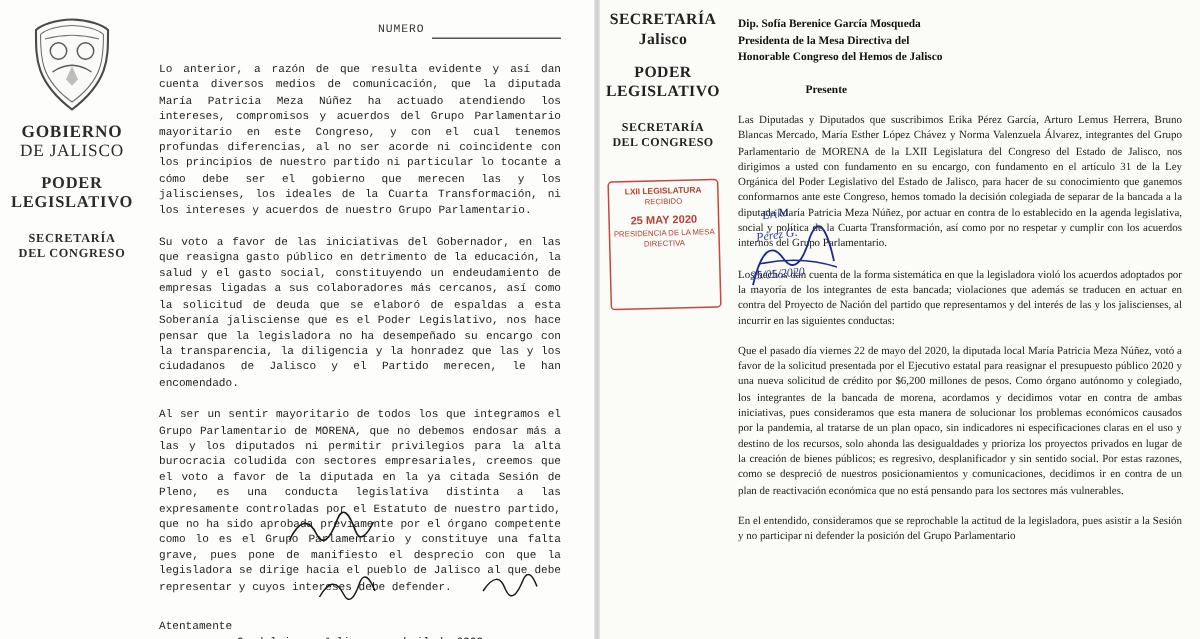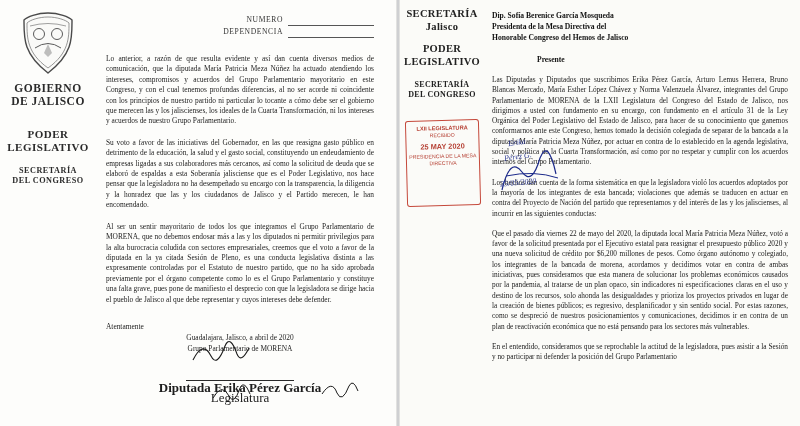--- a/index.html
+++ b/index.html
@@ -48,31 +48,32 @@
     margin: 4px auto 6px auto;
     position: relative;
   }
   .crest svg { display:block; }
   .l-brand {
     font-family: "Liberation Serif", serif;
     color: #2b2b2b;
     letter-spacing: .5px;
   }
   .l-brand .b1 { font-size: 11.5px; font-weight: 700; line-height: 13px; margin-top: 4px; }
-  .l-brand .b2 { font-size: 11.5px; font-weight: 700; line-height: 13px; margin-bottom: 20px;}
+  .l-brand .b2 { font-size: 11.5px; font-weight: 400; line-height: 13px; margin-bottom: 8px;}
   .l-brand .b3 { font-size: 11px; font-weight: 700; line-height: 13px; }
   .l-brand .b4 { font-size: 11px; font-weight: 700; line-height: 13px; margin-bottom: 12px;}
   .l-brand .b5 { font-size: 8.2px; font-weight: 700; line-height: 10px; }
   .l-brand .b6 { font-size: 8.2px; font-weight: 700; line-height: 10px; }
 
   .l-body {
     position: absolute;
     left: 100px; top: 0;
     width: 288px; height: 326px;
     padding: 14px 14px 0 6px;
+    font-family: Liberation Mono, monospace;
   }
   .numdep {
     text-align: right;
     font-size: 7.6px;
     letter-spacing: .6px;
     color: #333;
     margin-bottom: 16px;
     line-height: 12px;
   }
   .numdep div { white-space: nowrap; }
@@ -192,21 +193,20 @@
         <div class="b3">PODER</div>
         <div class="b4">LEGISLATIVO</div>
         <div class="b5">SECRETARÍA</div>
         <div class="b6">DEL CONGRESO</div>
       </div>
     </div>
 
     <div class="l-body">
       <div class="numdep">
         <div><span>NUMERO</span><span class="ln"></span></div>
-        <div><span>DEPENDENCIA</span><span class="ln"></span></div>
       </div>
 
       <div class="para">Lo anterior, a razón de que resulta evidente y así dan cuenta diversos medios de comunicación, que la diputada María Patricia Meza Núñez ha actuado atendiendo los intereses, compromisos y acuerdos del Grupo Parlamentario mayoritario en este Congreso, y con el cual tenemos profundas diferencias, al no ser acorde ni coincidente con los principios de nuestro partido ni particular lo tocante a cómo debe ser el gobierno que merecen las y los jaliscienses, los ideales de la Cuarta Transformación, ni los intereses y acuerdos de nuestro Grupo Parlamentario.</div>
       <div class="para">Su voto a favor de las iniciativas del Gobernador, en las que reasigna gasto público en detrimento de la educación, la salud y el gasto social, constituyendo un endeudamiento de empresas ligadas a sus colaboradores más cercanos, así como la solicitud de deuda que se elaboró de espaldas a esta Soberanía jalisciense que es el Poder Legislativo, nos hace pensar que la legisladora no ha desempeñado su encargo con la transparencia, la diligencia y la honradez que las y los ciudadanos de Jalisco y el Partido merecen, le han encomendado.</div>
       <div class="para">Al ser un sentir mayoritario de todos los que integramos el Grupo Parlamentario de MORENA, que no debemos endosar más a las y los diputados ni permitir privilegios para la alta burocracia coludida con sectores empresariales, creemos que el voto a favor de la diputada en la ya citada Sesión de Pleno, es una conducta legislativa distinta a las expresamente controladas por el Estatuto de nuestro partido, que no ha sido aprobada previamente por el órgano competente como lo es el Grupo Parlamentario y constituye una falta grave, pues pone de manifiesto el desprecio con que la legisladora se dirige hacia el pueblo de Jalisco al que debe representar y cuyos intereses debe defender.</div>
 
       <div class="closing">
         <div class="at">Atentamente</div>
         <div>Guadalajara, Jalisco, a abril de 2020</div>
         <div>Grupo Parlamentario de MORENA</div>

